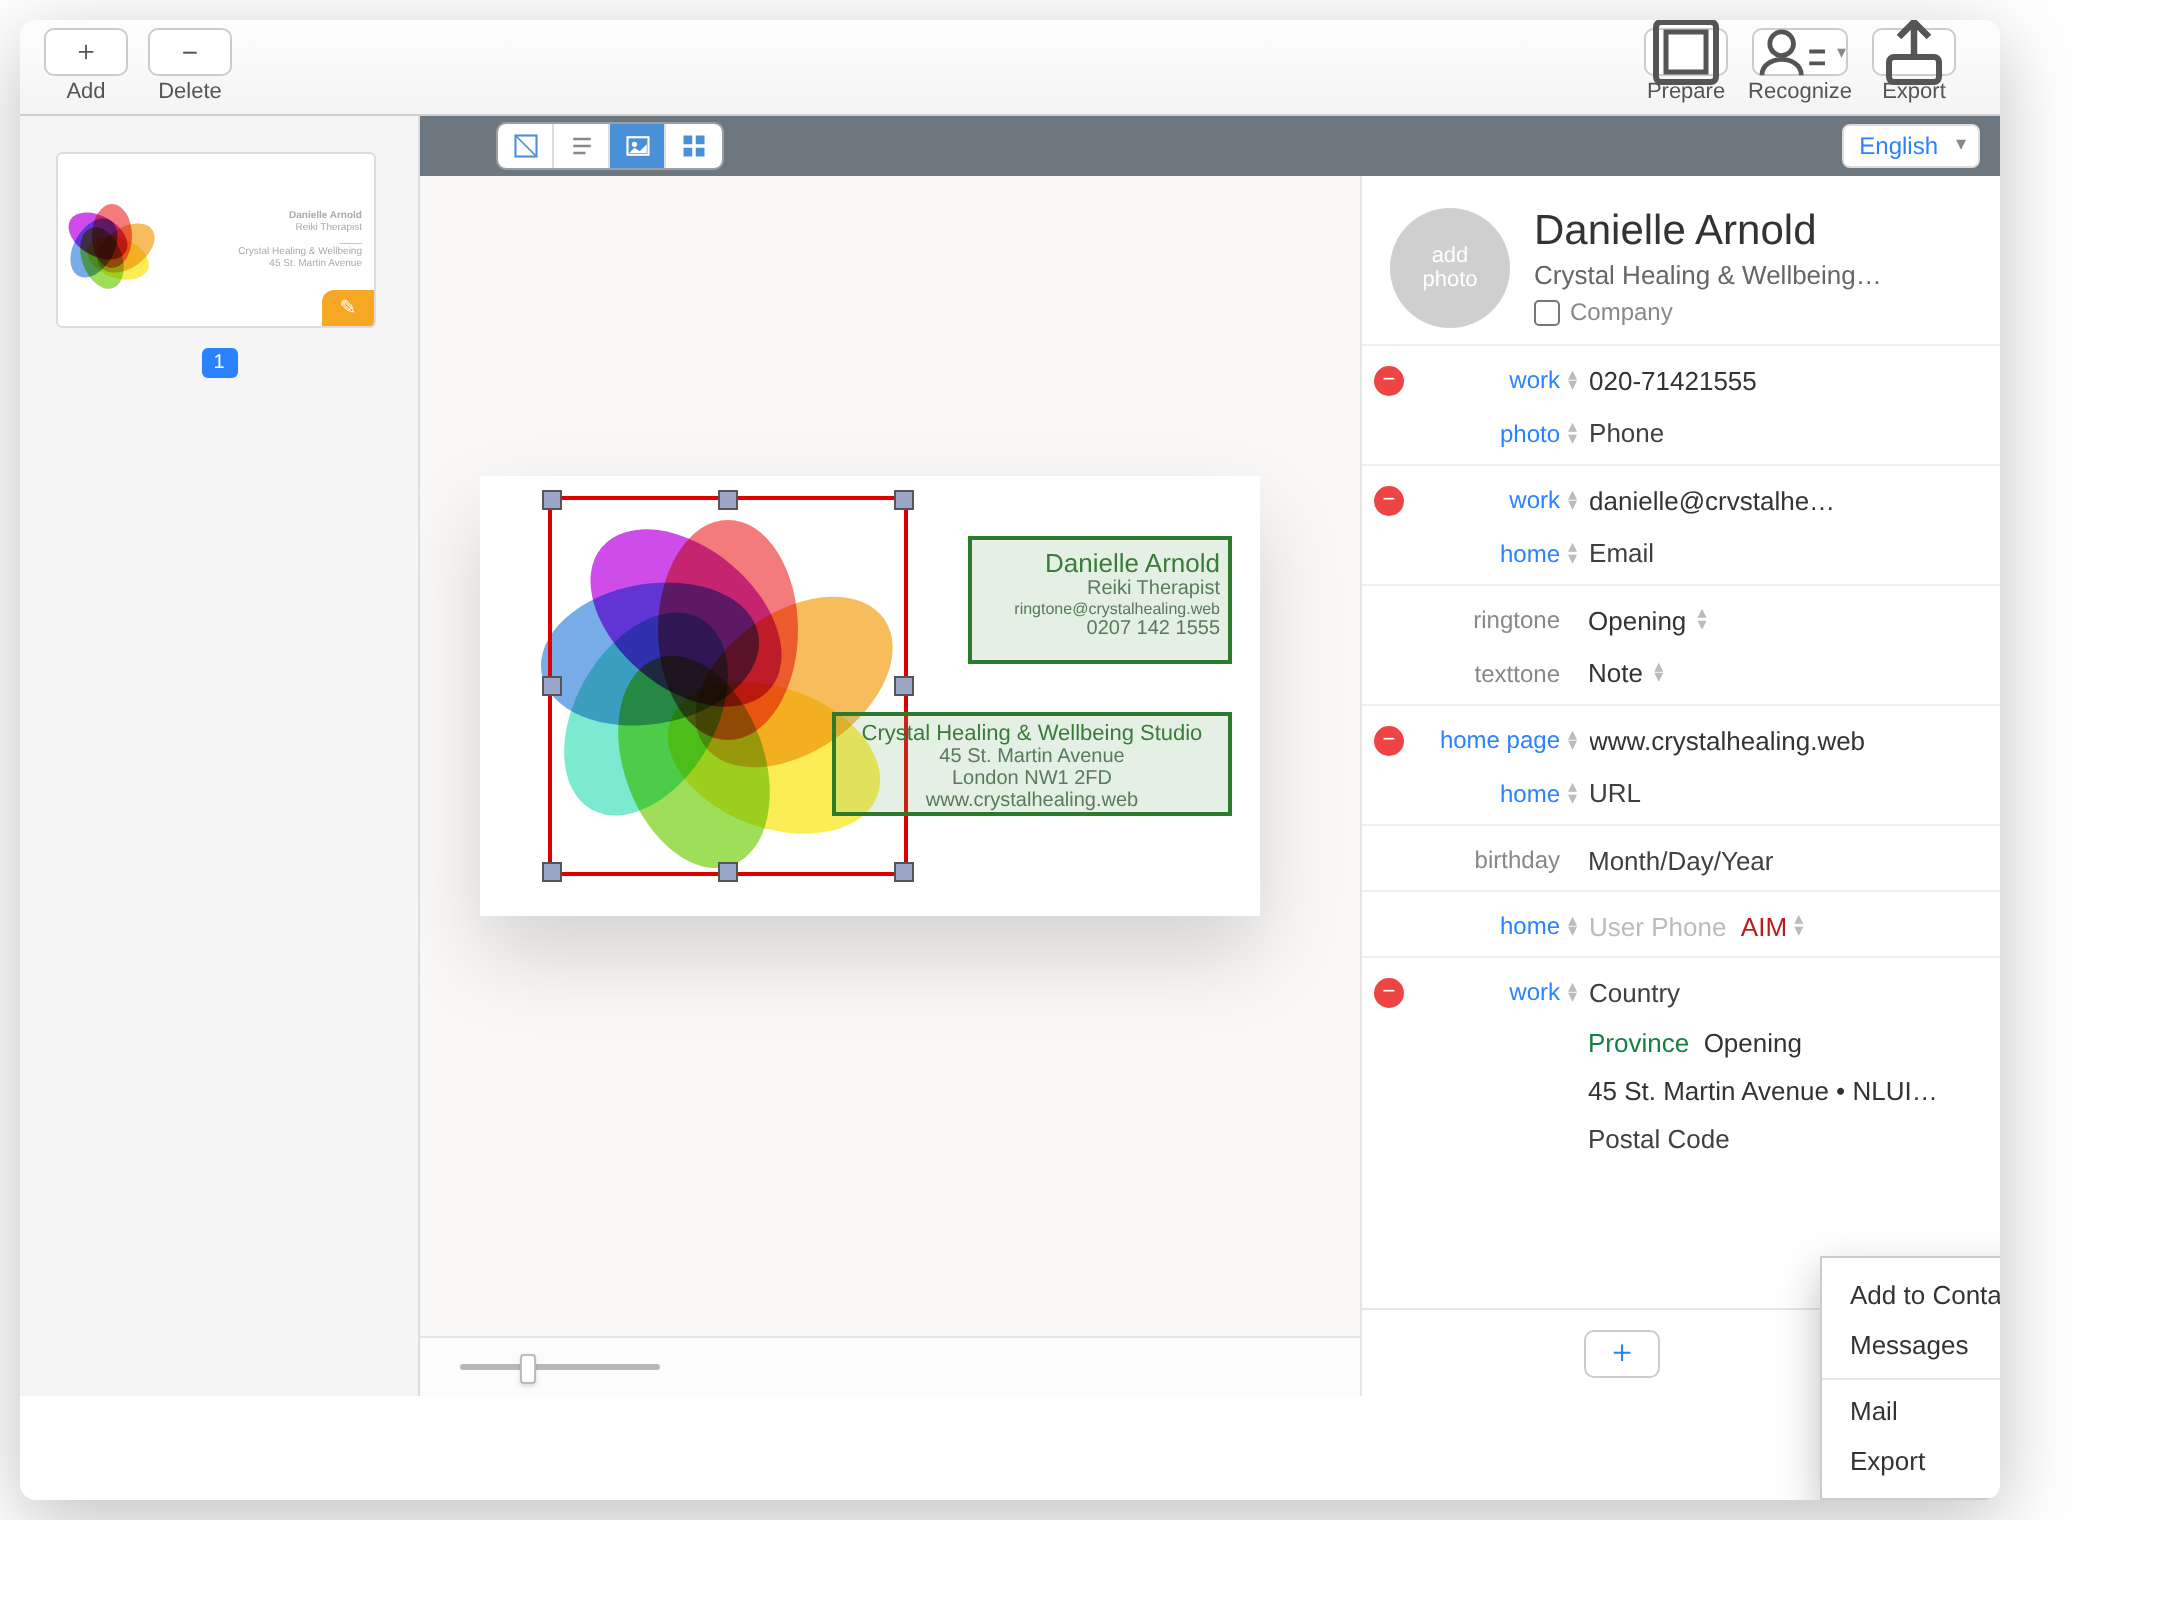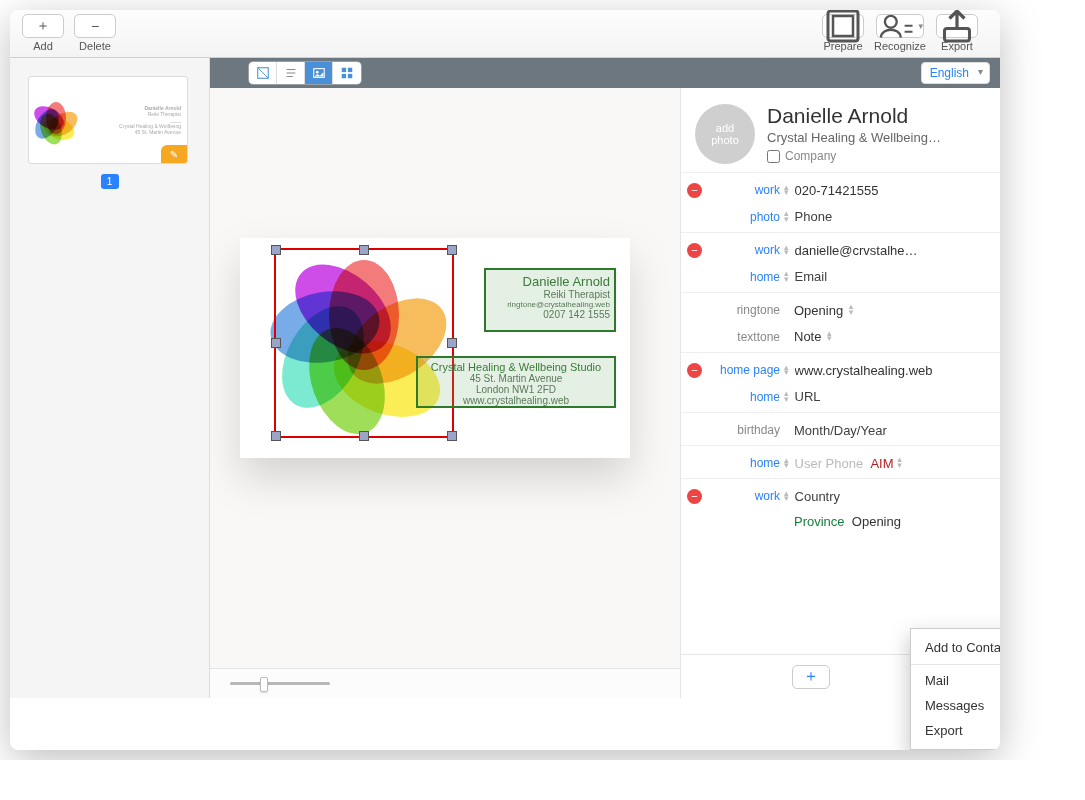--- a/index.html
+++ b/index.html
@@ -302,20 +302,32 @@
               <div class="flabel link">work</div>
               <div class="caret-ud">▴<br>▾</div>
               <div class="fval placeholder">Country</div>
             </div>
             <div class="row" style="height:24px">
               <div class="remove-spacer"></div>
                 <div class="flabel"></div>
                 <div style="width:10px"></div>
               <div class="fval"><span class="placeholder" style="color:#15803d">Province</span>&nbsp;&nbsp;<span>Opening</span></div>
             </div>
+            <div class="row" style="height:24px">
+              <div class="remove-spacer"></div>
+                <div class="flabel"></div>
+                <div style="width:10px"></div>
+              <div class="fval">45 St. Martin Avenue  •  NLUI…</div>
+            </div>
+            <div class="row" style="height:24px">
+              <div class="remove-spacer"></div>
+                <div class="flabel"></div>
+                <div style="width:10px"></div>
+              <div class="fval placeholder">Postal Code</div>
+            </div>
           </div>
 
           <div class="panel-footer">
             <div style="width:38px"></div>
             <div class="footer-add">＋</div>
             <div class="footer-share">
               <svg width="16" height="16" viewBox="0 0 16 16">
                   <circle cx="4" cy="8" r="1.8" fill="none" stroke="#555" stroke-width="1.2"></circle>
                   <circle cx="12" cy="4" r="1.8" fill="none" stroke="#555" stroke-width="1.2"></circle>
                   <circle cx="12" cy="12" r="1.8" fill="none" stroke="#555" stroke-width="1.2"></circle>
@@ -323,18 +335,18 @@
                 </svg>
             </div>
           </div>
         </div>
       </div>
     </div>
   </div>
 
   <div class="share-popup">
     <div class="share-item">Add to Contacts</div>
+    <div class="share-item">Messages</div>
     <div class="share-item sep">Mail</div>
-    <div class="share-item">Messages</div>
     <div class="share-item">Export</div>
   </div>
 
 </div>
 
 </body></html>

